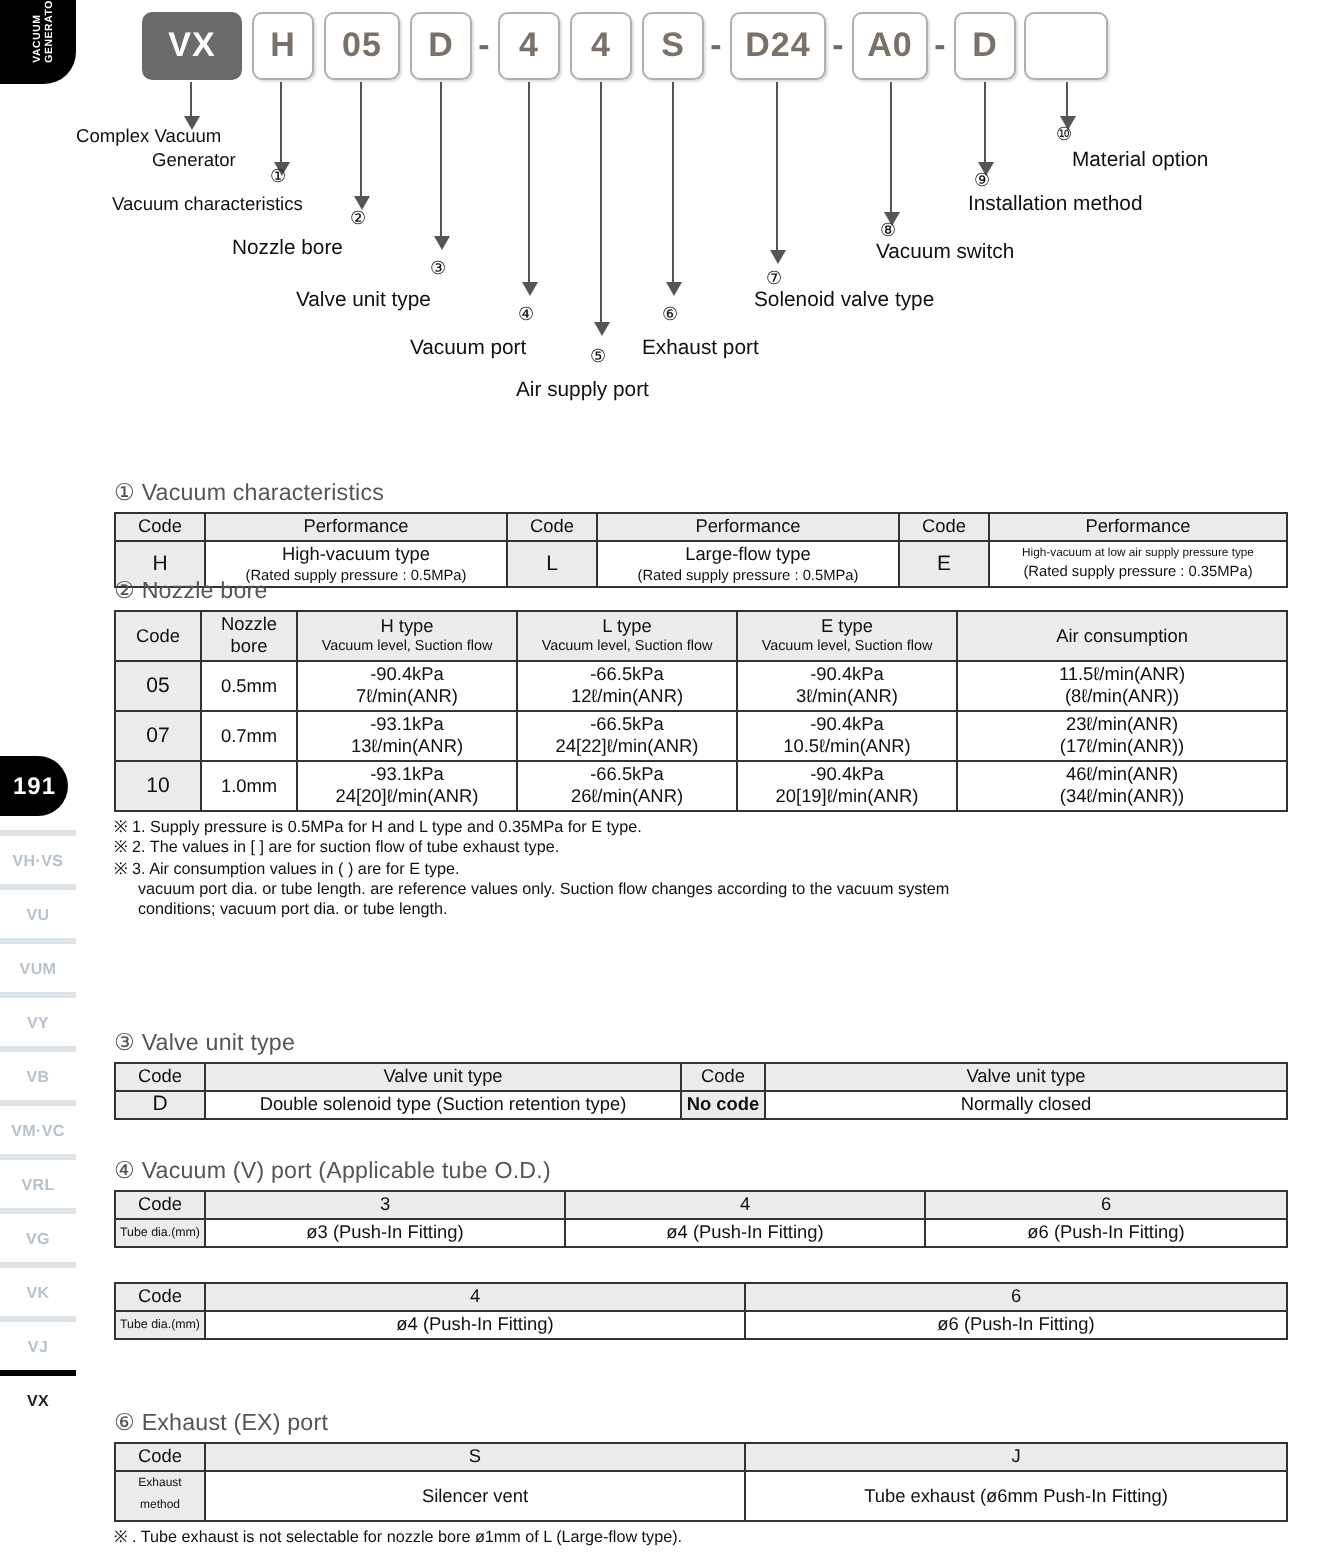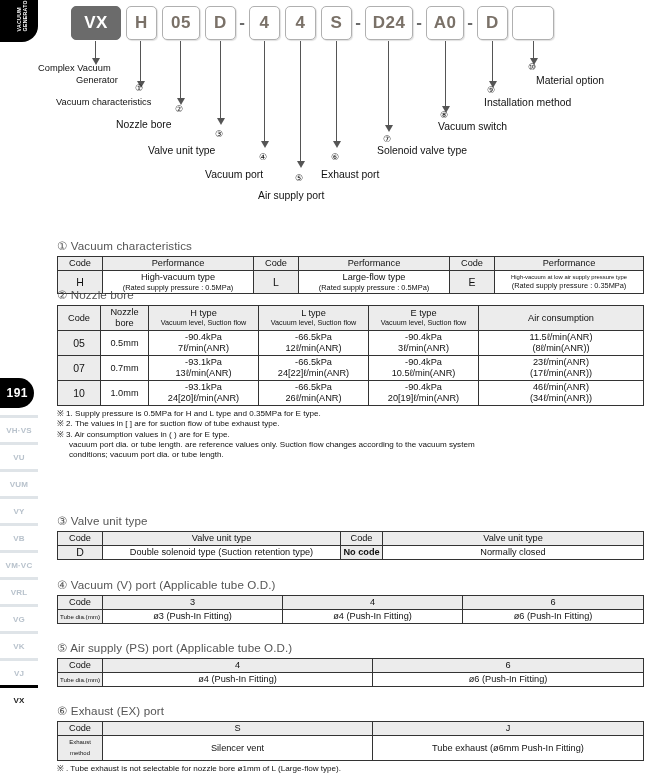--- a/index.html
+++ b/index.html
@@ -455,21 +455,20 @@
       <td class="codecell" style="font-size:6.2px;font-weight:normal;">Tube dia.(mm)</td>
       <td>ø3 (Push-In Fitting)</td>
       <td>ø4 (Push-In Fitting)</td>
       <td>ø6 (Push-In Fitting)</td>
     </tr>
   </tbody>
     </table>
 </div>
 
 <div class="section" style="top:641px;">
-  <div class="sec-head">⑤ Air supply (PS) port  (Applicable tube O.D.)</div>
   <table class="spec" style="width:586px;">
     <colgroup>
       <col style="width:45px">
         <col style="width:270px">
         <col style="width:271px">
     </colgroup>
     <tbody>
         <tr>
       <th>Code</th>
       <th>4</th>

